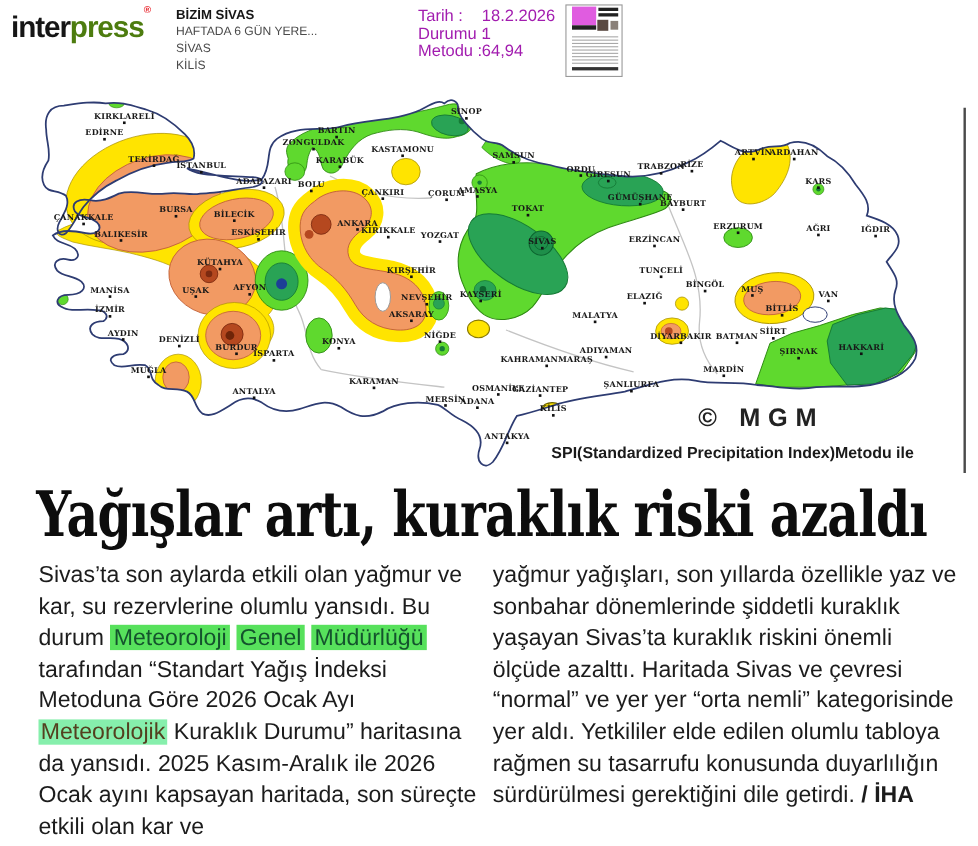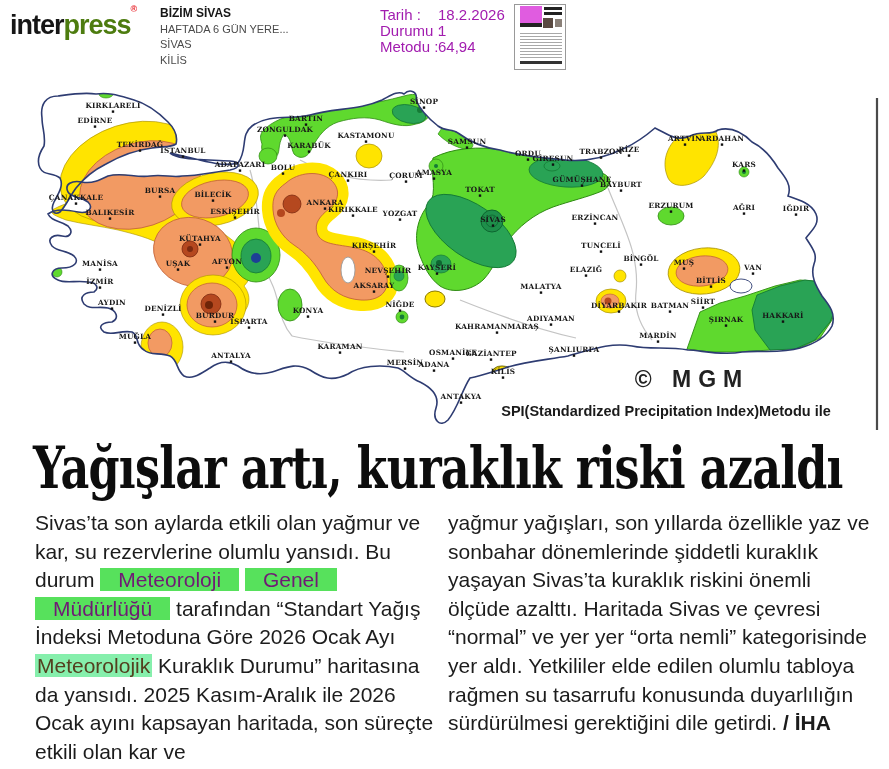--- a/index.html
+++ b/index.html
@@ -34,21 +34,21 @@
   .credit{font-family:"Liberation Sans",sans-serif;font-size:23px;font-weight:bold;fill:#222;
           letter-spacing:7px;text-anchor:middle;}
   .note{font-family:"Liberation Sans",sans-serif;font-size:14.5px;font-weight:bold;fill:#1a1a1a;
         text-anchor:middle;}
   
   #headline{left:33px;top:434px;font-family:"DejaVu Serif",serif;font-weight:bold;font-size:57px;
     color:#0d0d0d;transform:scaleX(.78);transform-origin:0 0;letter-spacing:-1px;white-space:nowrap;}
   .col{font-size:21px;line-height:28.6px;color:#1c1c1c;}
   #col-left{left:35px;top:509px;width:404px;}
   #col-right{left:448px;top:509px;width:428px;}
-  .hl-green{background:#57E15C;color:#701a75;padding:0 18px;}
+  .hl-green{background:#57E15C;color:#14532d;padding:0 3px;}
   .hl-orange{background:#86efac;color:#53401F;padding:0 2px;}
   .bold{font-weight:bold;}
 </style>
 </head>
 <body>
 
 <div class="abs" id="logo">
   <span class="lg-black">inter</span><span class="lg-red">press</span><sup>®</sup>
 </div>
 

